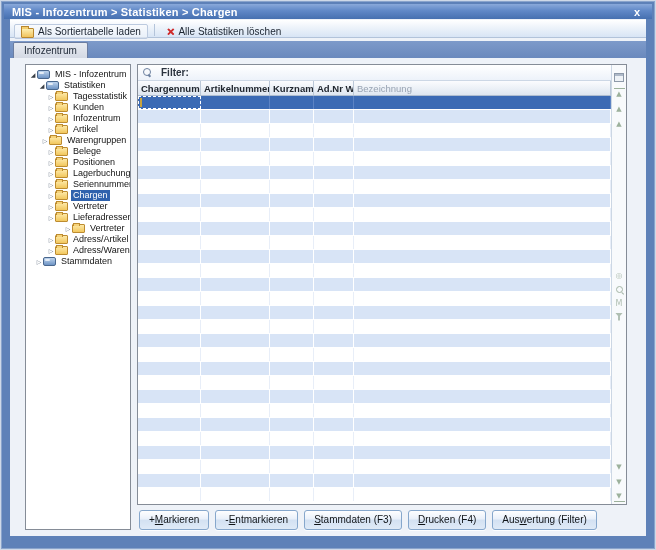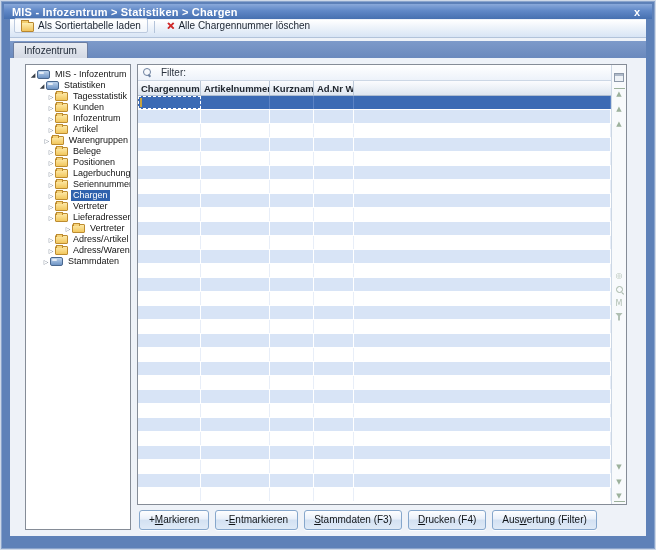--- a/index.html
+++ b/index.html
@@ -8,21 +8,21 @@
   .titlebar { position:absolute; left:3px; top:3px; right:3px; height:15px;
     background:linear-gradient(180deg,#8aa9da 0%,#6088c7 45%,#4670b0 100%);
     display:flex; align-items:center; padding:0 8px; }
   .title { color:#fff; font-size:11px; font-weight:bold; letter-spacing:.2px; flex:1; }
   .closex { color:#fff; font-size:11px; font-weight:bold; padding:0 4px; cursor:default; }
   .client { position:absolute; left:9px; top:18px; right:9px; bottom:13px; background:#eef2f8; }
 
   
   .toolbar { position:absolute; left:0; top:1px; right:0; height:18px;
     background:linear-gradient(180deg,#ffffff 0%,#e9f0f9 55%,#d8e5f5 100%);
-    border-bottom:1px solid #b2c3da; display:flex; align-items:flex-end; padding:4px 4px; gap:4px; }
+    border-bottom:1px solid #b2c3da; display:flex; align-items:flex-start; padding:4px 4px; gap:4px; }
   .tbtn { display:flex; align-items:center; gap:4px; height:15px; padding:0 6px; font-size:10px; color:#1b2430; border-radius:2px; }
   .tbtn.framed { border:1px solid #bccadf; background:rgba(255,255,255,.45); }
   .tdivider { width:1px; height:12px; background:#b4c4da; margin:0 2px; }
   .clear-marks-icon { color:#cf2b2b; font-weight:900; font-size:13px; line-height:10px; text-shadow:.5px 0 #cf2b2b; }
   .folder-open-icon { position:relative; width:13px; height:10px; background:linear-gradient(180deg,#fdeeb0,#f0c35c); border:1px solid #b9872e; border-radius:1px; margin-top:2px; }
   .folder-open-icon::before { content:""; position:absolute; left:-1px; top:-3px; width:6px; height:2px; background:#f3cf6f; border:1px solid #b9872e; border-bottom:none; }
 
   
   .tabstrip { position:absolute; left:0; right:0; top:22px; height:17px; background:linear-gradient(180deg,#7d9aca,#6a89bd); }
   .tab { position:absolute; left:3px; bottom:0; height:16px; padding:0 10px; font-size:10px; color:#1e2836;
@@ -39,21 +39,21 @@
   .computer-icon { width:13px; background:linear-gradient(180deg,#bdd3ec,#6e94c5); border:1px solid #49678e; border-radius:2px; }
   .computer-icon::after { content:""; position:absolute; left:1px; top:1px; right:5px; height:2px; background:rgba(255,255,255,.7); border-radius:1px; }
   .folder-icon { width:12px; background:linear-gradient(180deg,#fde9a8,#f2c75d); border:1px solid #bd8c30; border-radius:1px; }
   .folder-icon::before { content:""; position:absolute; left:0; top:-2px; width:5px; height:2px; background:#f6d379; border:1px solid #bd8c30; border-bottom:none; }
   .tlabel { padding:0 2px; }
   .tlabel.sel { background:#2f62ad; color:#fff; }
 
   
   .grid-panel { position:absolute; left:127px; top:6px; width:490px; height:441px; background:#fff; border:1px solid #858c97; }
   .filter-row { position:absolute; left:0; top:0; right:15px; height:16px; background:linear-gradient(180deg,#ffffff,#edf2fa); border-bottom:1px solid #ccd7e5; display:flex; align-items:center; padding-left:5px; }
-  .filter-label { font-size:10px; color:#2c3440; margin-left:9px; }
+  .filter-label { font-size:10px; color:#2c3440; margin-left:9px;font-weight:bold; }
   .search-icon { position:relative; width:9px; height:9px; }
   .search-icon::before { content:""; position:absolute; left:0; top:0; width:6px; height:6px; border:1.5px solid #6d81a0; border-radius:50%; }
   .search-icon::after { content:""; position:absolute; left:6px; top:6px; width:3px; height:1.5px; background:#6d81a0; transform:rotate(45deg); transform-origin:0 0; }
   .header-row { position:absolute; left:0; top:16px; right:15px; height:15px; display:flex;
     background:linear-gradient(180deg,#fbfcfe,#dee6f0); border-bottom:1px solid #aebdd0; }
   .hcell { display:flex; align-items:center; padding:0 3px; font-size:9.5px; font-weight:bold; color:#20262e; border-right:1px solid #bac7d7; white-space:nowrap; overflow:hidden; }
   .hcell.muted { color:#98a3b3; font-weight:normal; }
   .grid-body { position:absolute; left:0; top:31px; right:15px; bottom:0; overflow:hidden; background:#fff; }
   .grow { display:flex; height:14px; border-bottom:1px solid #fff; }
   .grow.galt { background:#d8e4f6; }
@@ -99,21 +99,21 @@
   </div>
   <div class="client">
     <div class="toolbar" id="toolbar">
         <div class="tbtn framed">
           <span class="folder-open-icon"></span>
           <span class="tlabel-text">Als Sortiertabelle laden</span>
         </div>
         <span class="tdivider"></span>
         <div class="tbtn">
           <span class="clear-marks-icon">×</span>
-          <span class="tlabel-text">Alle Chargennummer löschen</span>
+          <span class="tlabel-text">Alle Statistiken löschen</span>
         </div>
       </div>
     <div class="tabstrip">
       <div class="tab">Infozentrum</div>
     </div>
     <div class="content">
       <div class="tree-panel" id="tree">
           <div class="titem" style="padding-left: 3px;">
             <span class="expander expanded">◢</span>
             <span class="ticon computer-icon"></span>
@@ -137,21 +137,21 @@
           <div class="titem" style="padding-left: 21px;">
             <span class="expander collapsed">▷</span>
             <span class="ticon folder-icon"></span>
             <span class="tlabel">Infozentrum</span>
           </div>
           <div class="titem" style="padding-left: 21px;">
             <span class="expander collapsed">▷</span>
             <span class="ticon folder-icon"></span>
             <span class="tlabel">Artikel</span>
           </div>
-          <div class="titem" style="padding-left: 21px; justify-content: flex-end;">
+          <div class="titem" style="padding-left: 15px;">
             <span class="expander collapsed">▷</span>
             <span class="ticon folder-icon"></span>
             <span class="tlabel">Warengruppen</span>
           </div>
           <div class="titem" style="padding-left: 21px;">
             <span class="expander collapsed">▷</span>
             <span class="ticon folder-icon"></span>
             <span class="tlabel">Belege</span>
           </div>
           <div class="titem" style="padding-left: 21px;">
@@ -192,21 +192,21 @@
           <div class="titem" style="padding-left: 21px;">
             <span class="expander collapsed">▷</span>
             <span class="ticon folder-icon"></span>
             <span class="tlabel">Adress/Artikel</span>
           </div>
           <div class="titem" style="padding-left: 21px;">
             <span class="expander collapsed">▷</span>
             <span class="ticon folder-icon"></span>
             <span class="tlabel">Adress/Warengruppen</span>
           </div>
-          <div class="titem" style="padding-left: 16px;">
+          <div class="titem" style="padding-left: 9px;">
             <span class="expander collapsed">▷</span>
             <span class="ticon computer-icon"></span>
             <span class="tlabel">Stammdaten</span>
           </div>
         </div>
       <div class="grid-panel">
         <div class="filter-row">
           <span class="search-icon"></span>
           <span class="filter-label">Filter:</span>
         </div>
@@ -215,20 +215,23 @@
               <span class="hlabel">Chargennummer</span>
             </div>
             <div class="hcell" style="width: 69px;">
               <span class="hlabel">Artikelnummer</span>
             </div>
             <div class="hcell" style="width: 44px;">
               <span class="hlabel">Kurzname</span>
             </div>
             <div class="hcell" style="width: 40px;">
               <span class="hlabel">Ad.Nr WE</span>
+            </div>
+            <div class="hcell muted" style="flex: 1 1 0%;">
+              <span class="hlabel">Bezeichnung</span>
             </div>
           </div>
         <div class="grid-body" id="gridRows">
             <div class="grow gsel">
               <div class="gcell" style="width: 63px;"></div>
               <div class="gcell" style="width: 69px;"></div>
               <div class="gcell" style="width: 44px;"></div>
               <div class="gcell" style="width: 40px;"></div>
               <div class="gcell" style="flex: 1 1 0%;"></div>
               <div class="focus-cell">

